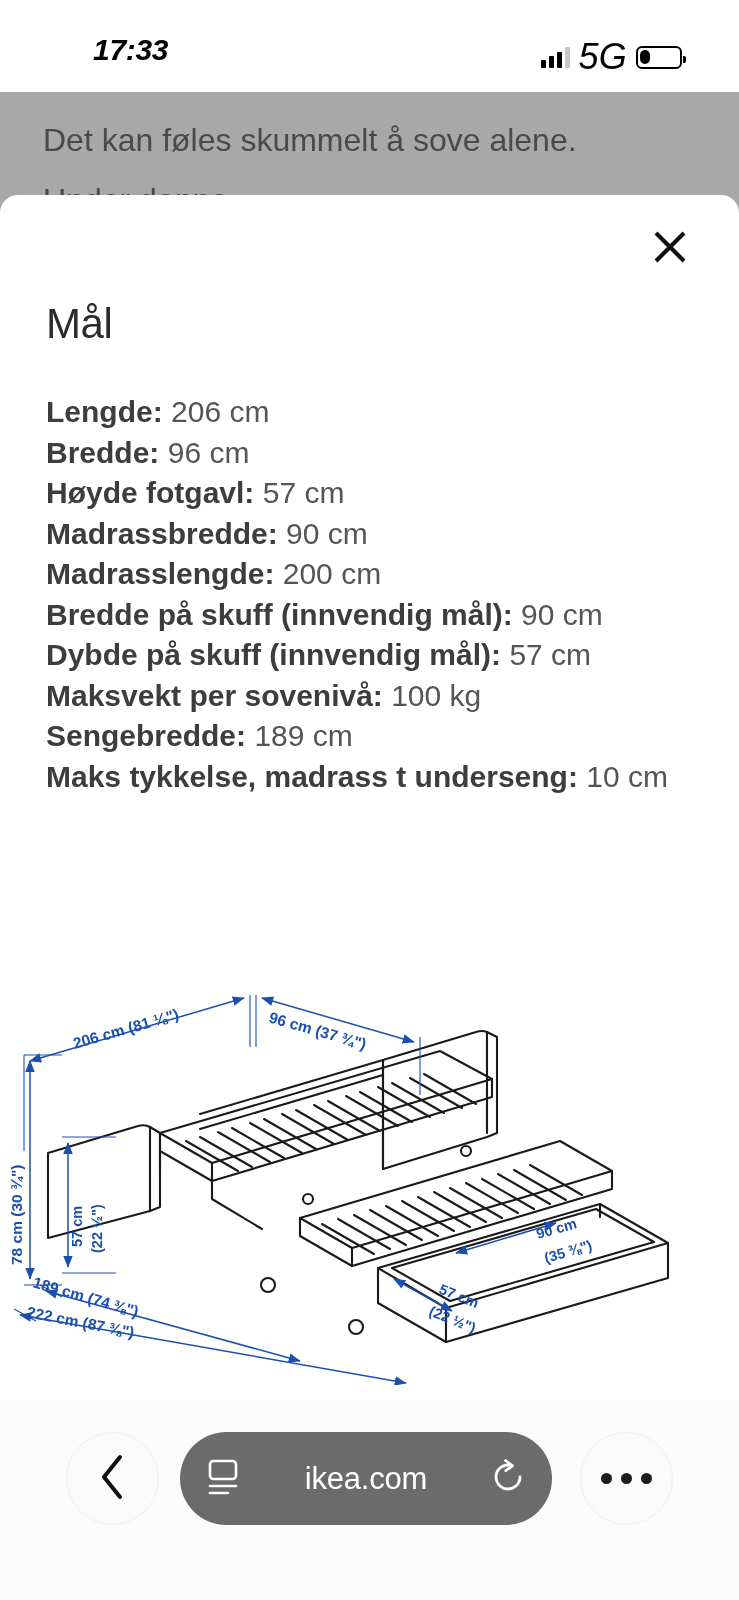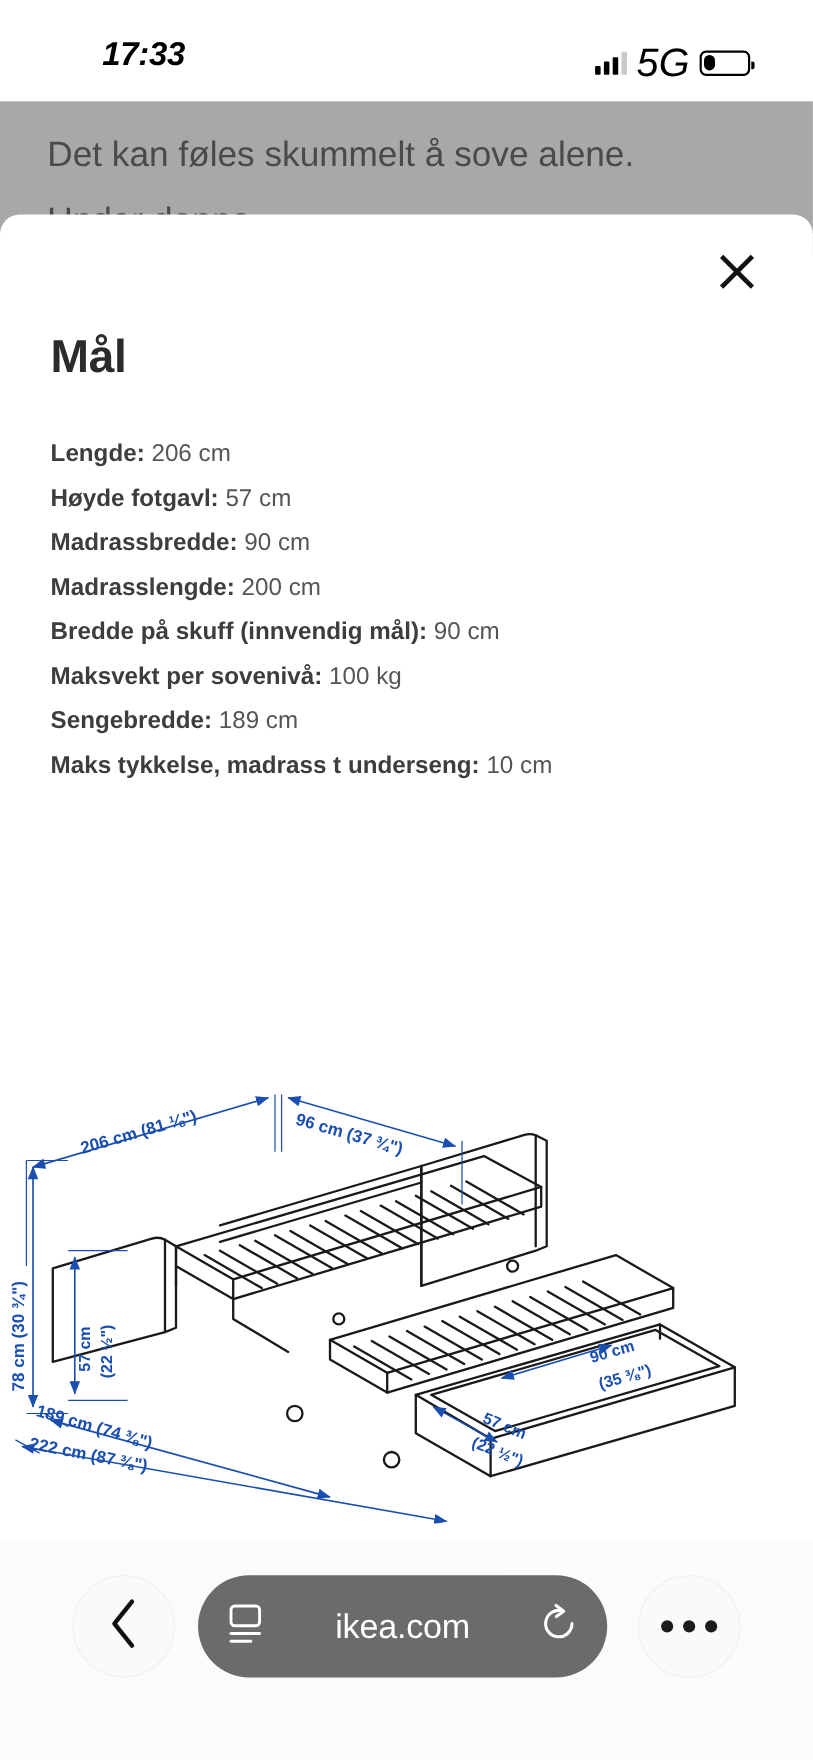--- a/index.html
+++ b/index.html
@@ -80,32 +80,32 @@
   .close-btn {
     position:absolute; right:44px; top:222px;
     width:50px; height:50px;
     display:flex; align-items:center; justify-content:center;
     z-index:30;
   }
   .close-btn svg { display:block; }
 
   .modal-title {
     position:absolute; left:46px; top:300px;
-    font-size:42px; font-weight:700; color:#2b2b2b;
+    font-size:42px; font-weight:400; color:#2b2b2b;
     letter-spacing:-0.4px;
     z-index:25;
   }
 
   .dims {
     position:absolute; left:46px; top:392px;
     width:660px;
     z-index:25;
   }
   .dim-row {
-    font-size:22px;
+    font-size:30px;
     line-height:40.5px;
     color:#4a4a4a;
     white-space:nowrap;
   }
   .dim-row .k { font-weight:700; color:#3d3d3d; }
   .dim-row .v { font-weight:400; color:#555; }
 
   
   .drawing {
     position:absolute; left:0; top:985px;
@@ -166,34 +166,42 @@
   </div>
 
   <div class="modal-title">Mål</div>
 
   <div class="dims">
     <div class="dim-row">
       <span class="k">Lengde:</span>
       <span class="v">206 cm</span>
     </div>
     <div class="dim-row">
+      <span class="k">Bredde:</span>
+      <span class="v">96 cm</span>
+    </div>
+    <div class="dim-row">
       <span class="k">Høyde fotgavl:</span>
       <span class="v">57 cm</span>
     </div>
     <div class="dim-row">
       <span class="k">Madrassbredde:</span>
       <span class="v">90 cm</span>
     </div>
     <div class="dim-row">
       <span class="k">Madrasslengde:</span>
       <span class="v">200 cm</span>
     </div>
     <div class="dim-row">
       <span class="k">Bredde på skuff (innvendig mål):</span>
       <span class="v">90 cm</span>
+    </div>
+    <div class="dim-row">
+      <span class="k">Dybde på skuff (innvendig mål):</span>
+      <span class="v">57 cm</span>
     </div>
     <div class="dim-row">
       <span class="k">Maksvekt per sovenivå:</span>
       <span class="v">100 kg</span>
     </div>
     <div class="dim-row">
       <span class="k">Sengebredde:</span>
       <span class="v">189 cm</span>
     </div>
     <div class="dim-row">

